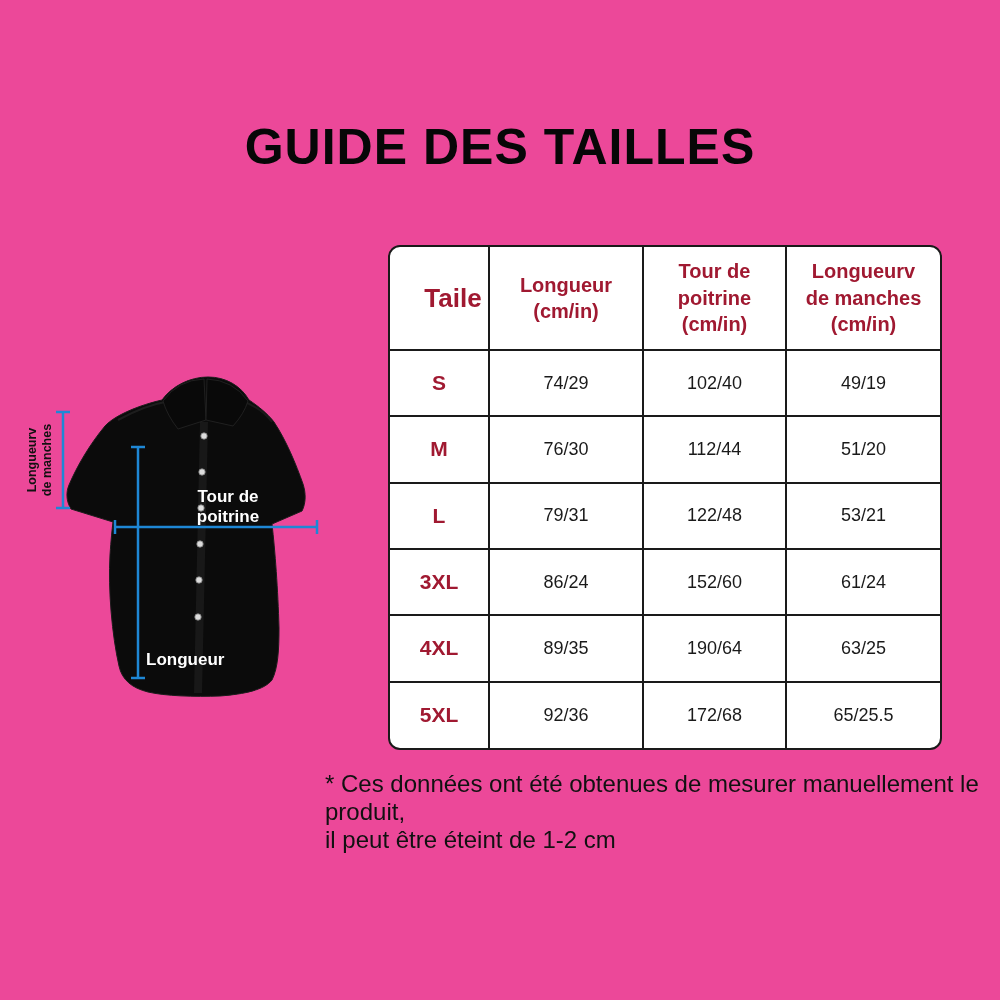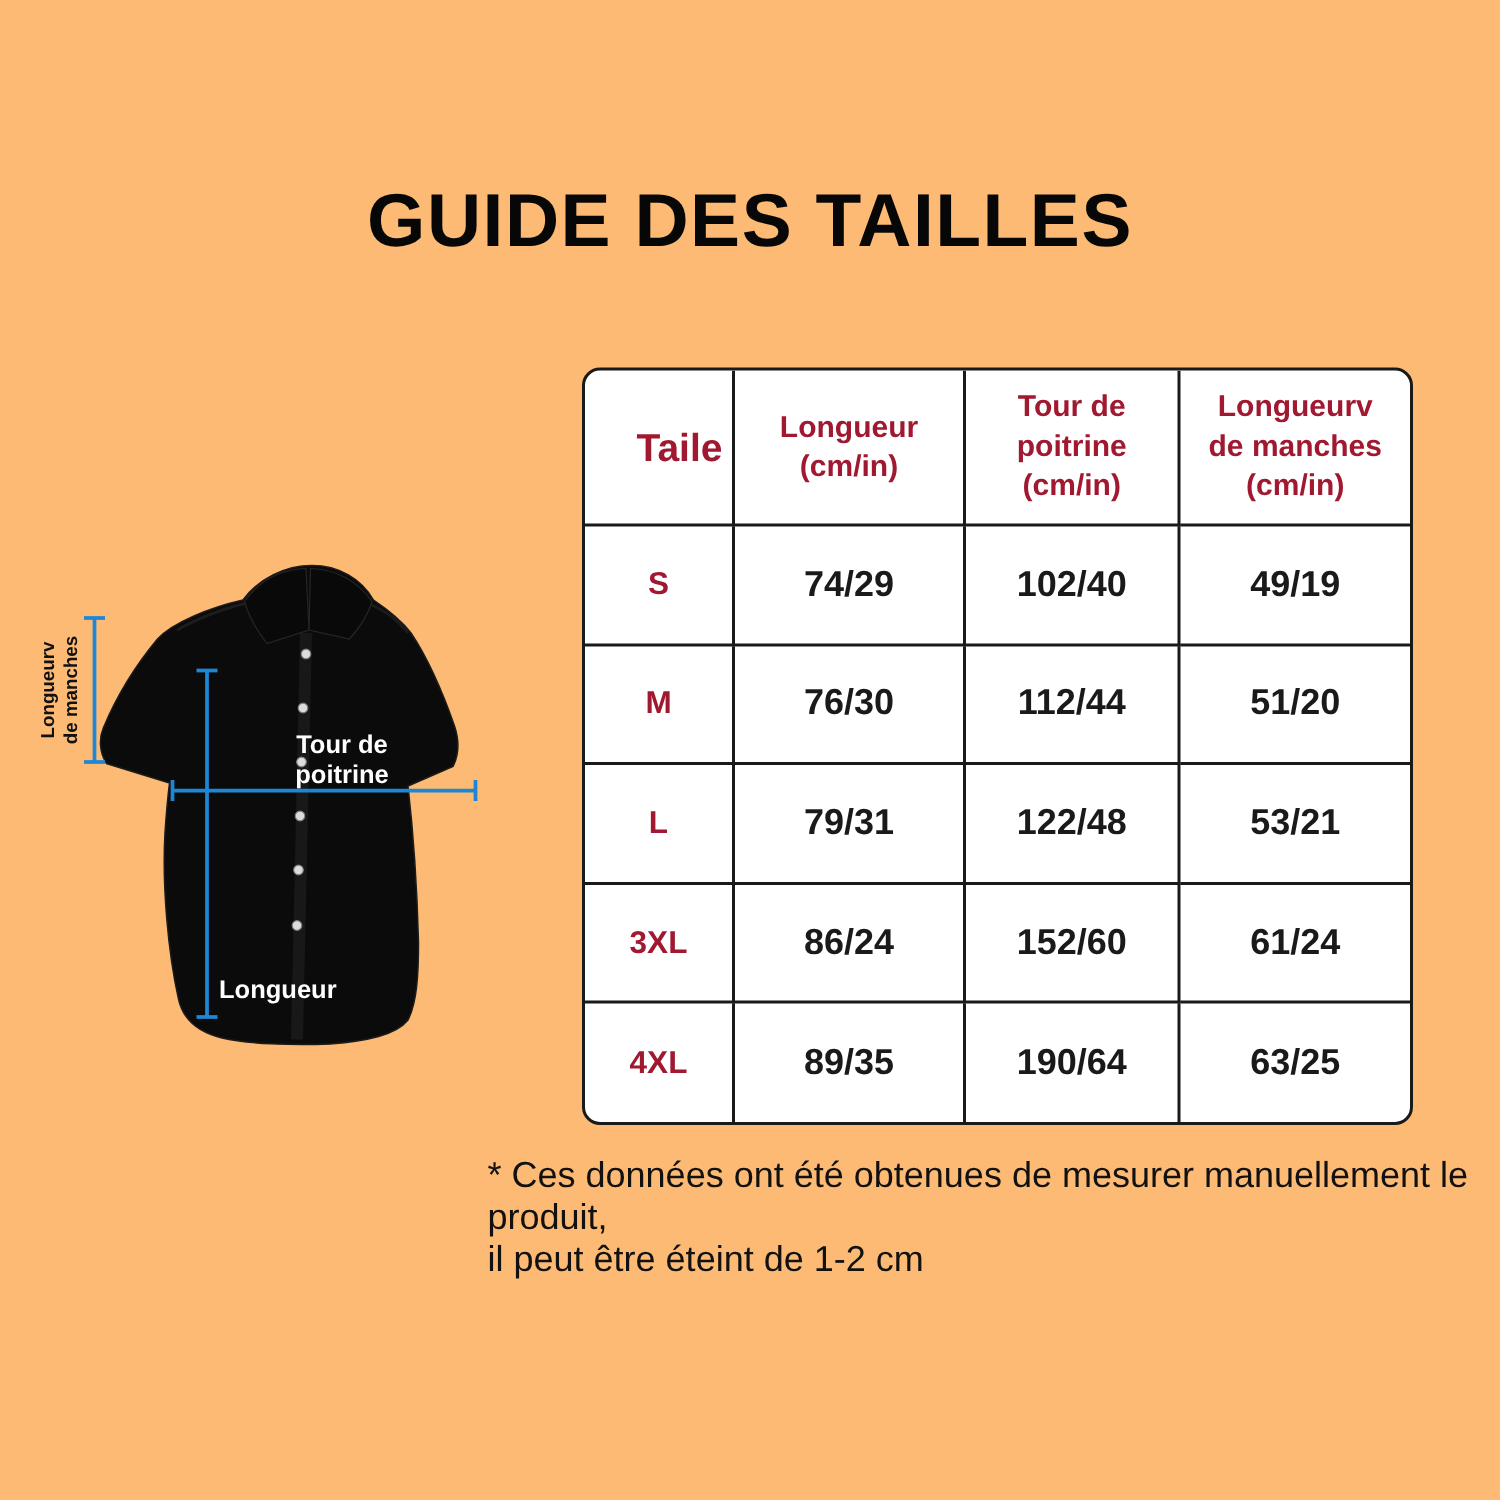--- a/index.html
+++ b/index.html
@@ -1,17 +1,17 @@
 <!DOCTYPE html>
 <html><head>
 <meta charset="utf-8">
 <style>
   * { margin:0; padding:0; box-sizing:border-box; }
   html,body { width:1000px; height:1000px; background:#ffffff; font-family:"Liberation Sans", sans-serif; }
-  .page { position:relative; width:1000px; height:1000px; background:#fdba74; overflow:hidden; }
+  .page { position:relative; width:1000px; height:1000px; background:#ec4899; overflow:hidden; }
 
   .title {
     position:absolute; top:118px; left:0; width:1000px;
     text-align:center; font-size:50px; font-weight:bold; color:#070707;
     letter-spacing:1px; white-space:nowrap;
   }
 
   .figure { position:absolute; left:20px; top:360px; width:320px; height:340px; }
 
   .table-wrap {
@@ -24,21 +24,21 @@
   }
   table.size-table tr > *:first-child { border-left:none; }
   table.size-table tr > *:last-child  { border-right:none; }
   table.size-table thead tr:first-child > * { border-top:none; }
   table.size-table tbody tr:last-child > * { border-bottom:none; }
   table.size-table thead tr { height:103px; }
   table.size-table tbody tr { height:50px; }
   th .hdr { white-space:pre-line; font-weight:bold; color:#A01931; font-size:20px; line-height:1.32; display:block; }
   th .hdr.size-hdr { font-size:26px;margin-left:28px; }
   td.size-cell { font-weight:bold; color:#A01931; font-size:21px; }
-  td.value-cell { color:#1a1a1a; font-size:24px; font-weight:bold;margin-top:24px; }
+  td.value-cell { color:#1a1a1a; font-size:18px; font-weight:normal;margin-top:24px; }
 
   .footnote {
     position:absolute; left:325px; top:770px; width:660px;
     font-size:24px; line-height:28px; color:#111111;
   }
 
   svg text { font-family:"Liberation Sans", sans-serif; }
 </style>
 </head>
 <body>
@@ -168,20 +168,26 @@
           <td class="value-cell">86/24</td>
           <td class="value-cell">152/60</td>
           <td class="value-cell">61/24</td>
         </tr>
         <tr>
           <td class="size-cell">4XL</td>
           <td class="value-cell">89/35</td>
           <td class="value-cell">190/64</td>
           <td class="value-cell">63/25</td>
         </tr>
+        <tr>
+          <td class="size-cell">5XL</td>
+          <td class="value-cell">92/36</td>
+          <td class="value-cell">172/68</td>
+          <td class="value-cell">65/25.5</td>
+        </tr>
       </tbody>
     </table>
   </div>
 
   <div class="footnote">
     <div>* Ces données ont été obtenues de mesurer manuellement le produit,</div>
     <div>il peut être éteint de 1-2 cm</div>
   </div>
 
 </div>

